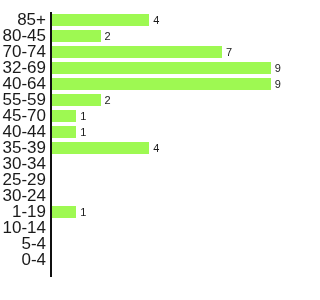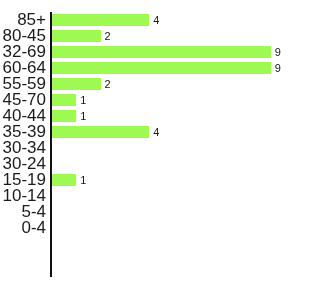--- a/index.html
+++ b/index.html
@@ -77,26 +77,31 @@
         <div class="cat-label">85+</div>
         <div class="bar" style="width: 97.2px; background: rgb(158, 249, 82);"></div>
         <div class="bar-value" style="left: 153.2px;">4</div>
       </div>
       <div class="row">
         <div class="cat-label">80-45</div>
         <div class="bar" style="width: 48.6px; background: rgb(158, 249, 82);"></div>
         <div class="bar-value" style="left: 104.6px;">2</div>
       </div>
       <div class="row">
+        <div class="cat-label">70-74</div>
+        <div class="bar" style="width: 170.1px; background: rgb(158, 249, 82);"></div>
+        <div class="bar-value" style="left: 226.1px;">7</div>
+      </div>
+      <div class="row">
         <div class="cat-label">32-69</div>
         <div class="bar" style="width: 218.7px; background: rgb(158, 249, 82);"></div>
         <div class="bar-value" style="left: 274.7px;">9</div>
       </div>
       <div class="row">
-        <div class="cat-label">60-64</div>
+        <div class="cat-label">40-64</div>
         <div class="bar" style="width: 218.7px; background: rgb(158, 249, 82);"></div>
         <div class="bar-value" style="left: 274.7px;">9</div>
       </div>
       <div class="row">
         <div class="cat-label">55-59</div>
         <div class="bar" style="width: 48.6px; background: rgb(158, 249, 82);"></div>
         <div class="bar-value" style="left: 104.6px;">2</div>
       </div>
       <div class="row">
         <div class="cat-label">45-70</div>
@@ -110,24 +115,27 @@
       </div>
       <div class="row">
         <div class="cat-label">35-39</div>
         <div class="bar" style="width: 97.2px; background: rgb(158, 249, 82);"></div>
         <div class="bar-value" style="left: 153.2px;">4</div>
       </div>
       <div class="row">
         <div class="cat-label">30-34</div>
       </div>
       <div class="row">
+        <div class="cat-label">25-29</div>
+      </div>
+      <div class="row">
         <div class="cat-label">30-24</div>
       </div>
       <div class="row">
-        <div class="cat-label">15-19</div>
+        <div class="cat-label">1-19</div>
         <div class="bar" style="width: 24.3px; background: rgb(158, 249, 82);"></div>
         <div class="bar-value" style="left: 80.3px;">1</div>
       </div>
       <div class="row">
         <div class="cat-label">10-14</div>
       </div>
       <div class="row">
         <div class="cat-label">5-4</div>
       </div>
       <div class="row">

